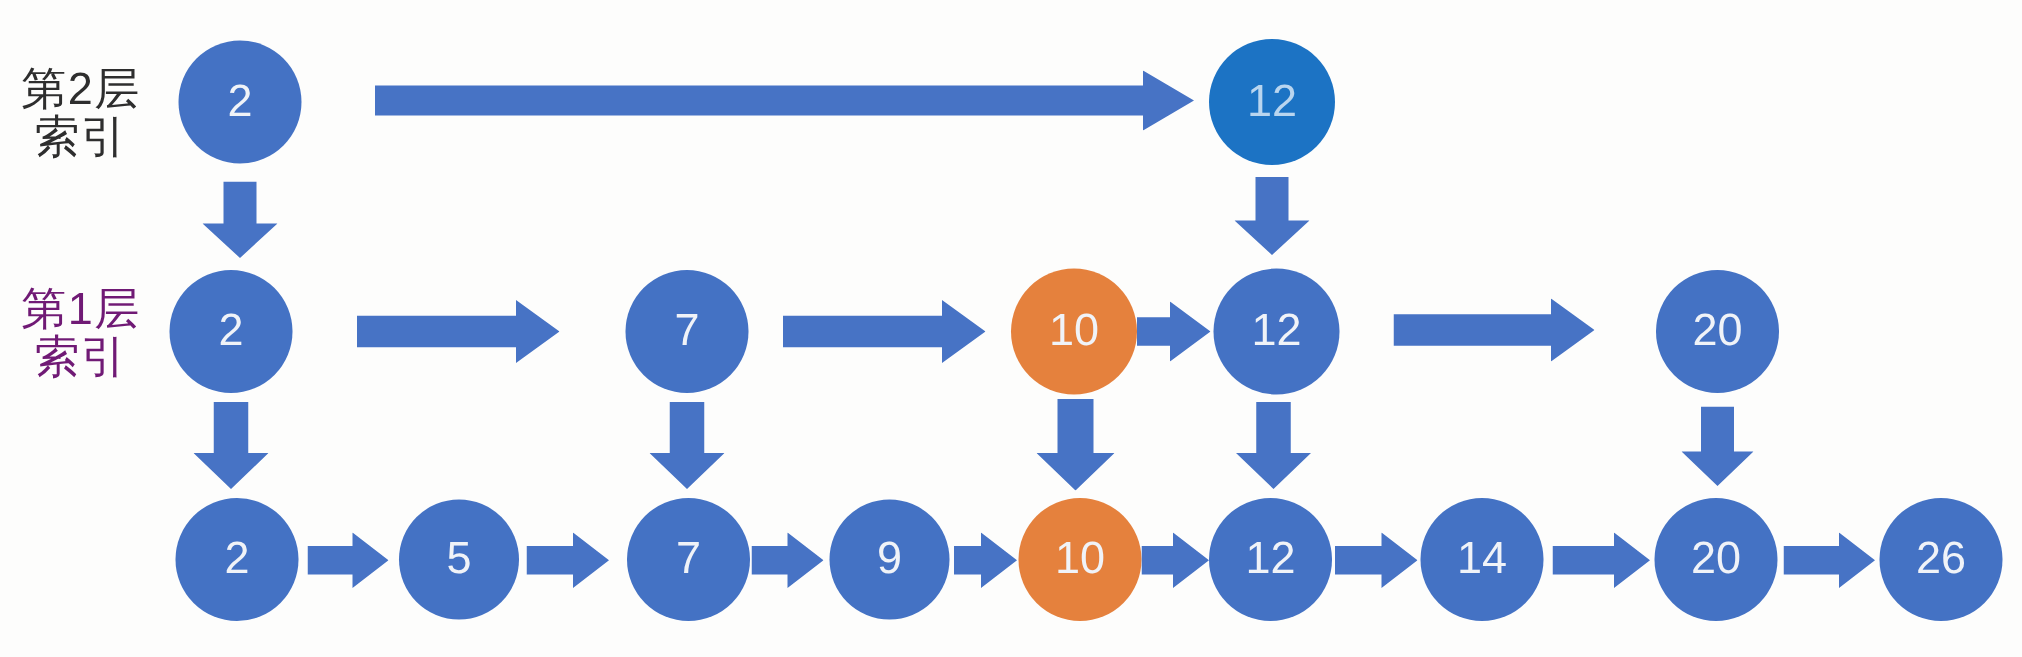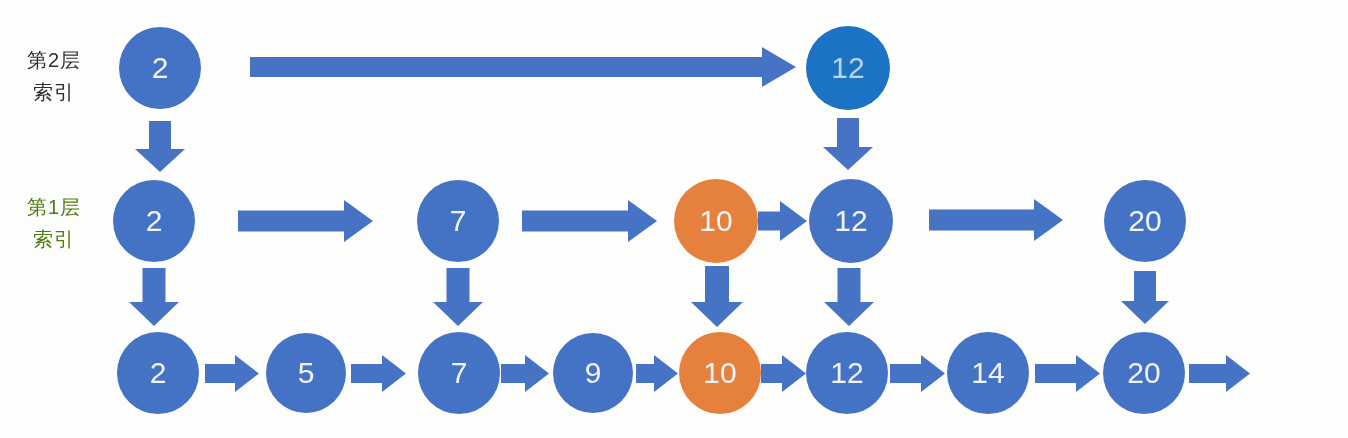--- a/index.html
+++ b/index.html
@@ -13,21 +13,21 @@
     width: 1348px;
     height: 438px;
     background: #fdfdfc;
     overflow: hidden;
   }
   .layer-label {
     position: absolute;
     left: 4px;
     width: 100px;
     text-align: center;
-    font-size: 20px;
+    font-size: 30px;
     line-height: 32px;
     font-weight: 500;
     color: #2e2e2e;
     letter-spacing: 1px;
   }
   .layer-label span { display: block; }
   .node {
     position: absolute;
     border-radius: 50%;
     display: flex;
@@ -40,21 +40,21 @@
   .arrow-svg { position: absolute; display: block; }
 </style>
 </head>
 <body>
 
 <div id="stage" style="background: rgb(253, 253, 252);">
     <div class="layer-label" style="top: 44px; color: rgb(46, 46, 46);">
       <span>第2层</span>
       <span>索引</span>
     </div>
-    <div class="layer-label" style="top: 191px; color: #4d7c0f;">
+    <div class="layer-label" style="top: 191px; color: #701a75;">
       <span>第1层</span>
       <span>索引</span>
     </div>
     <div class="layer-label" style="top: 343px; color: rgb(46, 46, 46);">
     </div>
     <div class="node" style="left: 119px; top: 27px; width: 82px; height: 82px; background: rgb(68, 114, 196); color: rgb(240, 243, 248);">
       <span>2</span>
     </div>
     <div class="node" style="left: 806px; top: 26px; width: 84px; height: 84px; background: rgb(28, 115, 196); color: rgb(185, 213, 239);">
       <span>12</span>
@@ -90,20 +90,23 @@
       <span>10</span>
     </div>
     <div class="node" style="left: 806px; top: 332px; width: 82px; height: 82px; background: rgb(68, 114, 196); color: rgb(240, 243, 248);">
       <span>12</span>
     </div>
     <div class="node" style="left: 947px; top: 332px; width: 82px; height: 82px; background: rgb(68, 114, 196); color: rgb(240, 243, 248);">
       <span>14</span>
     </div>
     <div class="node" style="left: 1103px; top: 332px; width: 82px; height: 82px; background: rgb(68, 114, 196); color: rgb(240, 243, 248);">
       <span>20</span>
+    </div>
+    <div class="node" style="left: 1253px; top: 332px; width: 82px; height: 82px; background: rgb(68, 114, 196); color: rgb(240, 243, 248);">
+      <span>26</span>
     </div>
     <svg class="arrow-svg" width="546" height="40" style="left: 250px; top: 47px;">
       <polygon points="0,10 512,10 512,0 546,20 512,40 512,30 0,30" fill="#4773c5"></polygon>
     </svg>
     <svg class="arrow-svg" width="135" height="42" style="left: 238px; top: 200px;">
       <polygon points="0,10.5 106,10.5 106,0 135,21 106,42 106,31.5 0,31.5" fill="#4773c5"></polygon>
     </svg>
     <svg class="arrow-svg" width="135" height="42" style="left: 522px; top: 200px;">
       <polygon points="0,10.5 106,10.5 106,0 135,21 106,42 106,31.5 0,31.5" fill="#4773c5"></polygon>
     </svg>

